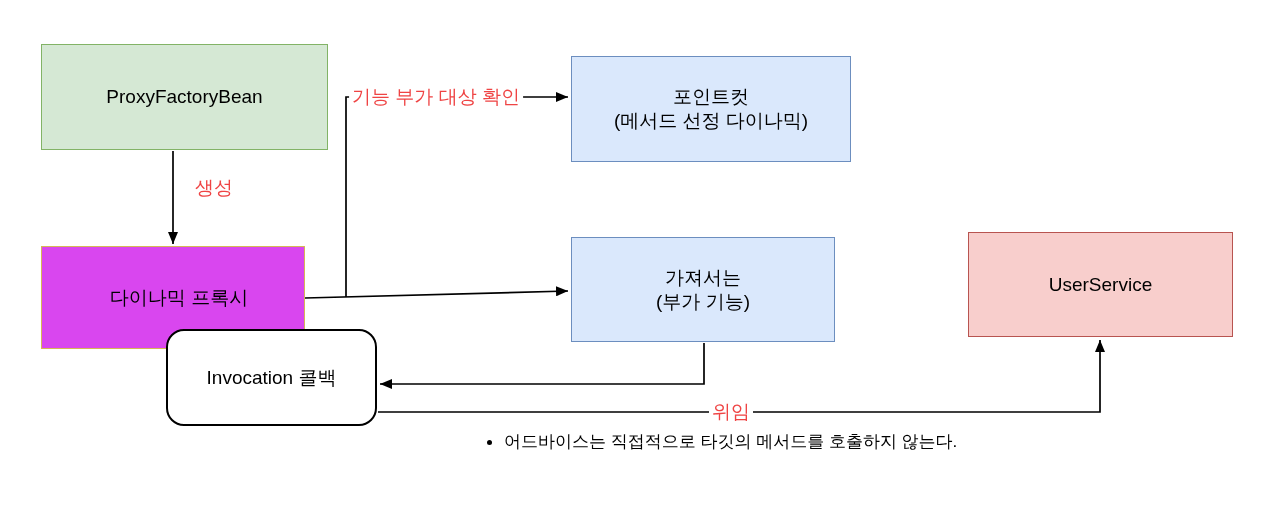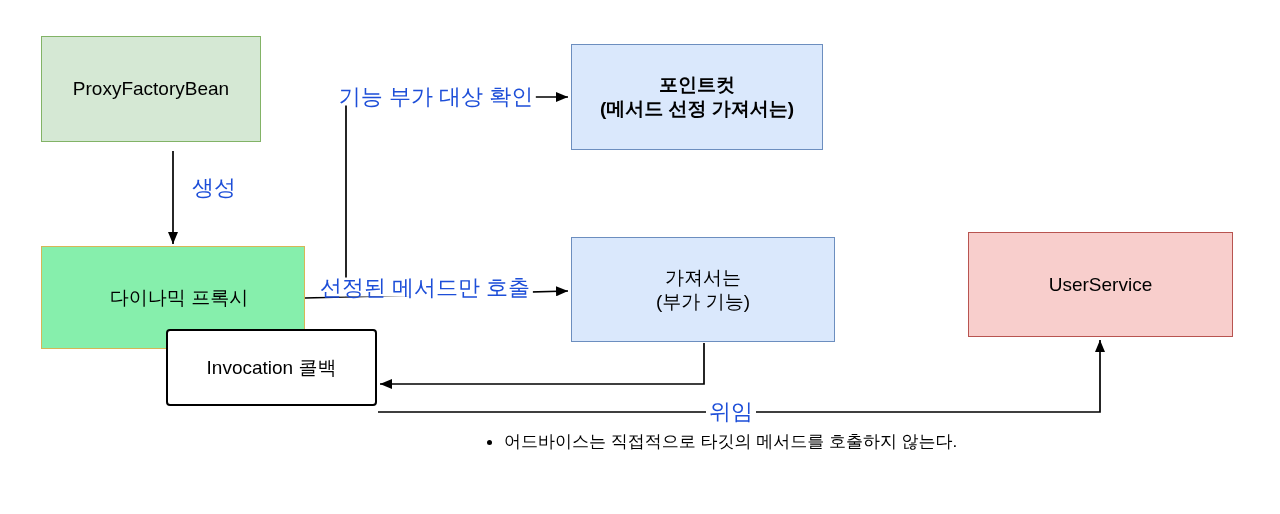--- a/index.html
+++ b/index.html
@@ -23,46 +23,46 @@
     display: flex;
     flex-direction: column;
     align-items: center;
     justify-content: center;
     text-align: center;
     font-size: 19px;
     line-height: 24px;
     color: #000;
     z-index: 1;
   }
-  #node-proxy-factory-bean   { left: 41px;  top: 36px;  width: 220px; height: 106px; }
-  #node-pointcut             { left: 571px; top: 44px;  width: 252px; height: 106px; font-weight: bold; }
+  #node-proxy-factory-bean   { left: 41px;  top: 44px;  width: 287px; height: 106px; }
+  #node-pointcut             { left: 571px; top: 56px;  width: 280px; height: 106px; }
   #node-dynamic-proxy        { left: 41px;  top: 246px; width: 264px; height: 103px; }
   #node-advice               { left: 571px; top: 237px; width: 264px; height: 105px; }
   #node-user-service         { left: 968px; top: 232px; width: 265px; height: 105px; }
   #node-invocation-callback  {
-    left: 166px; top: 329px; width: 211px; height: 77px;
-    border: 2px solid #000000; border-radius: 4px; background: #ffffff;
+    left: 166px; top: 329px; width: 211px; height: 97px;
+    border: 2px solid #000000; border-radius: 18px; background: #ffffff;
     z-index: 2;
   }
   #edges-svg {
     position: absolute;
     left: 0; top: 0;
     width: 1280px; height: 514px;
     z-index: 3;
     pointer-events: none;
   }
   .edge-label {
     position: absolute;
     transform: translate(-50%, -50%);
     background: #ffffff;
     padding: 0 3px;
-    font-size: 22px;
+    font-size: 19px;
     line-height: 19px;
     white-space: nowrap;
-    color: #1d4ed8;
+    color: #ef4444;
     z-index: 4;
   }
   #label-create        { left: 174px;  top: 187px; margin-left: 40px; }
   #label-check-target  { left: 436px;  top: 96px;  }
   #label-call-selected { left: 425px;  top: 287px; }
   #label-delegate      { left: 731px;  top: 411px; text-align: right; }
   #notes {
     position: absolute;
     left: 487px;
     top: 429px;
@@ -89,24 +89,24 @@
 <body>
 
 <div id="canvas">
 
   <div class="node" id="node-proxy-factory-bean" style="background: rgb(213, 232, 212); border-color: rgb(130, 179, 102);">
     <div>ProxyFactoryBean</div>
   </div>
 
   <div class="node" id="node-pointcut" style="background: rgb(218, 232, 252); border-color: rgb(108, 142, 191);">
     <div>포인트컷</div>
-    <div>(메서드 선정 가져서는)</div>
+    <div>(메서드 선정 다이나믹)</div>
   </div>
 
-  <div class="node" id="node-dynamic-proxy" style="background: #86efac; border-color: rgb(214, 182, 86); padding-left: 12px;">
+  <div class="node" id="node-dynamic-proxy" style="background: #d946ef; border-color: rgb(214, 182, 86); padding-left: 12px;">
     <div>다이나믹 프록시</div>
   </div>
 
   <div class="node" id="node-advice" style="background: rgb(218, 232, 252); border-color: rgb(108, 142, 191);">
     <div>가져서는</div>
     <div>(부가 기능)</div>
   </div>
 
   <div class="node" id="node-user-service" style="background: rgb(248, 206, 204); border-color: rgb(184, 84, 80);">
     <div>UserService</div>
@@ -128,21 +128,20 @@
       <path d="M305,298 L568,291" marker-end="url(#arrow)"></path>
       <path d="M704,343 L704,384 L380,384" marker-end="url(#arrow)"></path>
       <path d="M378,412 L1100,412 L1100,340" marker-end="url(#arrow)"></path>
     </g>
   </svg>
 
   <div class="edge-label" id="label-create">생성</div>
 
   <div class="edge-label" id="label-check-target">기능 부가 대상 확인</div>
 
-  <div class="edge-label" id="label-call-selected">선정된 메서드만 호출</div>
 
   <div class="edge-label" id="label-delegate">위임</div>
 
   <div id="notes">
     <div class="note-row">
       <span class="note-dot"></span>
       <span>어드바이스는 직접적으로 타깃의 메서드를 호출하지 않는다.</span>
     </div>
   </div>
 

